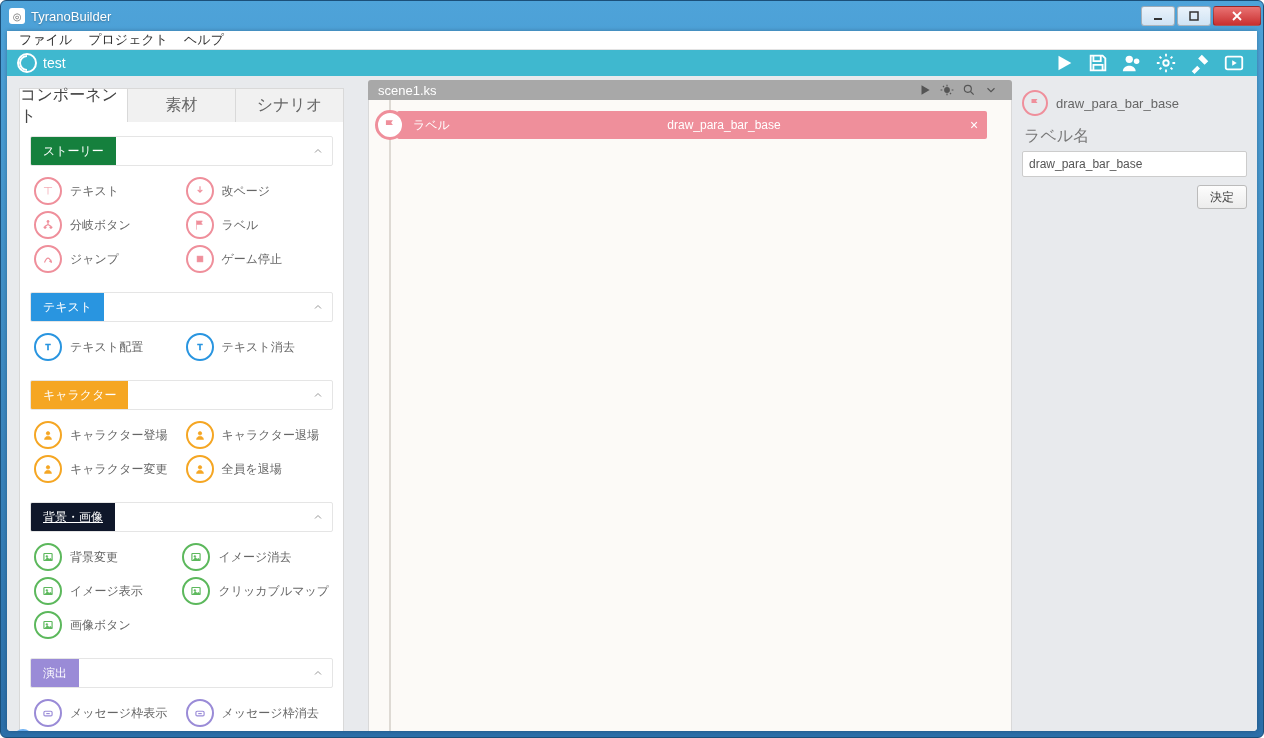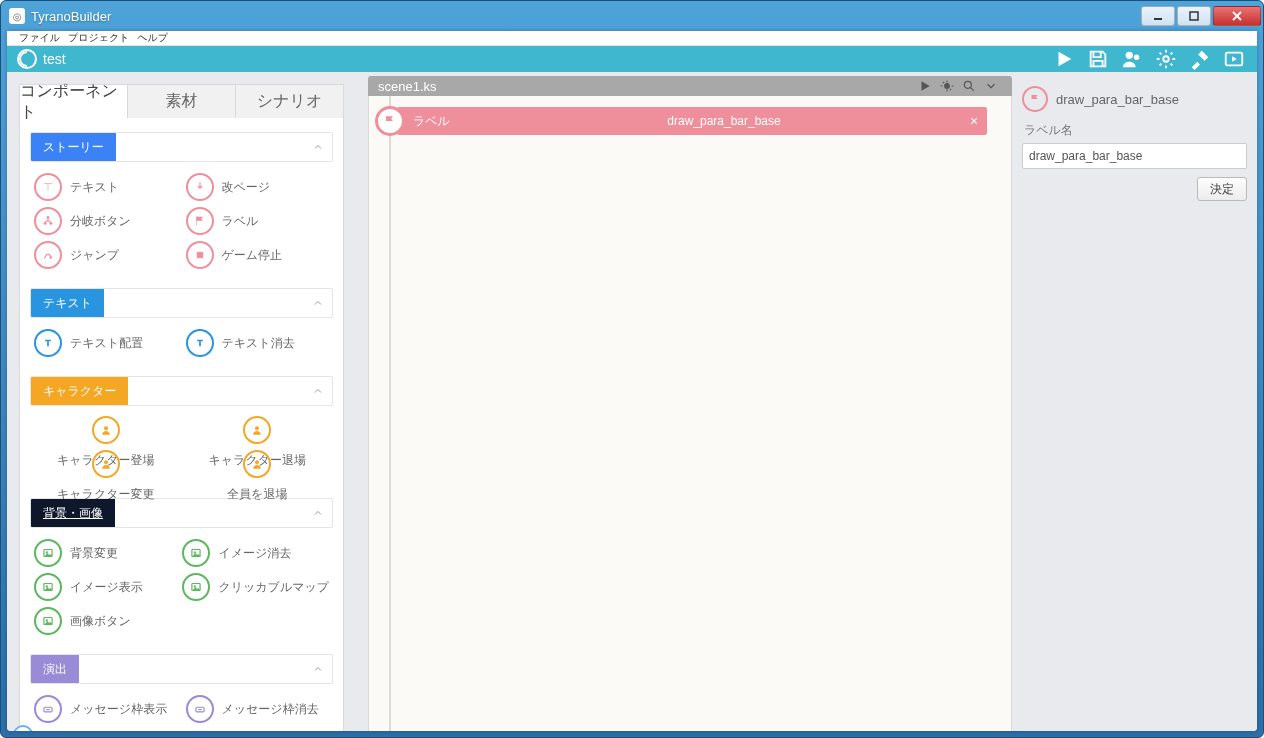--- a/index.html
+++ b/index.html
@@ -8,21 +8,21 @@
   .window { width: 1264px; height: 738px; background: linear-gradient(#4ea3d9, #2b6ea8); border: 1px solid #1b4f79; border-radius: 6px; display: flex; flex-direction: column; }
   .titlebar { height: 30px; display: flex; align-items: center; padding: 0 2px 0 8px; color: #fff; }
   .titlebar .app-icon { width: 16px; height: 16px; background: #fff; border-radius: 3px; margin-right: 6px; display: inline-flex; align-items: center; justify-content: center; color: #666; font-size: 10px; }
   .titlebar .title { flex: 1; font-size: 13px; text-shadow: 0 1px 2px rgba(0,0,0,.3); }
   .win-btns { display: flex; }
   .win-btn { width: 34px; height: 20px; margin-left: 2px; border: 1px solid rgba(0,0,0,.25); border-radius: 3px; display:flex; align-items:center; justify-content:center; background: linear-gradient(#eaf3fb,#cfe3f4); color:#333; }
   .win-btn.close { width: 48px; background: linear-gradient(#e97373,#c93030); color:#fff; }
   .win-btn svg { width: 10px; height: 10px; }
   .client { flex:1; margin: 0 6px 6px 6px; background:#fff; border-radius: 0 0 4px 4px; display:flex; flex-direction:column; overflow:hidden; box-shadow: 0 0 4px rgba(0,0,0,.25); }
   
-  .menubar { height: 26px; display:flex; gap:8px; padding:0 12px; background:#fff; border-bottom:1px solid #e3e3e3; font-size:10px; color:#333;}
+  .menubar { height: 26px; display:flex; gap:16px; padding:0 12px; background:#fff; border-bottom:1px solid #e3e3e3; font-size:13px; color:#333;}
   .menubar span { cursor:default; }
   
   .header-toolbar { height: 34px; background:#3fb8cf; display:flex; align-items:center; padding:0 10px; color:#fff; }
   .proj { display:flex; align-items:center; gap:6px; }
   .proj .globe { width: 20px; height:20px; border:2px solid #fff; border-radius:50%; position:relative; overflow:hidden; }
   .proj .globe::before{content:"";position:absolute;inset:0;border:2px solid #fff;border-radius:50%;clip-path:inset(0 50% 0 0);}
   .header-spacer { flex:1; }
   .ht-icon { width: 26px; height: 26px; display:flex; align-items:center; justify-content:center; margin-left:8px; color:#fff; }
   .ht-icon svg { width: 22px; height:22px; fill:#fff; }
   
@@ -46,28 +46,28 @@
   .cat-header { height: 30px; display:flex; align-items:center; background:#fff; border:1px solid #e5e5e5; border-radius:2px; overflow:hidden; }
   .cat-chip { height:100%; padding:0 12px; display:flex; align-items:center; color:#fff; font-size:12px; }
   .cat-spacer { flex:1; }
   .chev { width:28px; display:flex; align-items:center; justify-content:center; color:#999; }
   .cat-body { display:grid; grid-template-columns: 1fr 1fr; gap: 4px 8px; padding: 10px 4px 4px 4px; }
   .comp { display:flex; align-items:center; gap:8px; height:30px; }
   .comp .ico { width:28px; height:28px; border-radius:50%; border:2px solid currentColor; display:flex; align-items:center; justify-content:center; flex-shrink:0; }
   .comp .ico svg { width:14px; height:14px; fill: currentColor; }
   .comp .lbl { color:#666; font-size:12px; white-space:nowrap; }
   
-  .c-story  { background:#3b82f6; }
+  .c-story  { background:#15803d; }
   .c-text   { background:#2995e0; }
   .c-chara  { background:#f5a623; }
   .c-image  { background:#0f172a;text-decoration:underline; }
   .c-effect { background:#9a8bd7; }
   .ic-story  { color:#ef8f9b; }
   .ic-text   { color:#2995e0; }
-  .ic-chara  { color:#f5a623;flex-direction:column; }
+  .ic-chara  { color:#f5a623; }
   .ic-image  { color:#5cb85c; }
   .ic-effect { color:#9a8bd7; }
   
   .scene-header { height:20px; background:#a8a8a8; color:#fff; display:flex; align-items:center; padding:0 10px; border-radius:3px 3px 0 0; }
   .scene-header .scene-name { flex:1; font-size:13px; }
   .scene-header .sh-ico { width:22px; display:flex; align-items:center; justify-content:center; color:#555; }
   .scene-header .sh-ico svg { width:14px; height:14px; fill:#555; }
   .timeline-body { flex:1; background:#fcfaf7; border:1px solid #d9d9d9; border-top:none; position:relative; overflow:auto; }
   .gutter-line { position:absolute; left:20px; top:0; bottom:0; width:2px; background:#dedad4; }
   .node { position:relative; margin:10px 24px 10px 6px; display:flex; align-items:center; height:30px; }
@@ -76,21 +76,21 @@
   .node-bar { margin-left:22px; flex:1; height:28px; background:#ef8f9b; border-radius:2px; display:flex; align-items:center; color:#fff; position:relative; }
   .node-bar::before { content:""; position:absolute; left:-8px; top:50%; transform:translateY(-50%); border:8px solid transparent; border-right-color:#ef8f9b; }
   .node-bar .tag { width:90px; padding-left:16px; font-size:12px; }
   .node-bar .val { flex:1; text-align:center; font-size:12px; }
   .node-bar .close { width:26px; text-align:center; font-size:14px; }
   
   .prop-title { display:flex; align-items:center; gap:8px; margin:4px 0 10px 0; }
   .prop-ico { width:26px; height:26px; border-radius:50%; border:2px solid #ef8f9b; display:flex; align-items:center; justify-content:center; }
   .prop-ico svg { width:12px; height:12px; fill:#ef8f9b; }
   .prop-title .name { color:#666; font-size:13px; }
-  .field-label { font-size:12px; color:#777; margin: 4px 0 4px 2px; }
+  .field-label { font-size:16px; color:#777; margin: 4px 0 4px 2px; }
   .text-input { width:100%; height:26px; border:1px solid #ccc; border-radius:2px; padding:0 6px; font-size:12px; color:#555; background:#fff; }
   .btn-row { display:flex; justify-content:flex-end; margin-top:8px; }
   .btn { height:24px; padding:0 12px; border:1px solid #bbb; background:linear-gradient(#fdfdfd,#ececec); border-radius:3px; font-size:12px; color:#444; }
   
   .help-bubble { position:absolute; left:6px; bottom:6px; width:20px; height:20px; border:2px solid #6cb0f2; border-radius:50%; color:#6cb0f2; display:flex; align-items:center; justify-content:center; font-size:13px; background:#fff; }
 </style>
 </head>
 <body>
 
 <div class="window">

